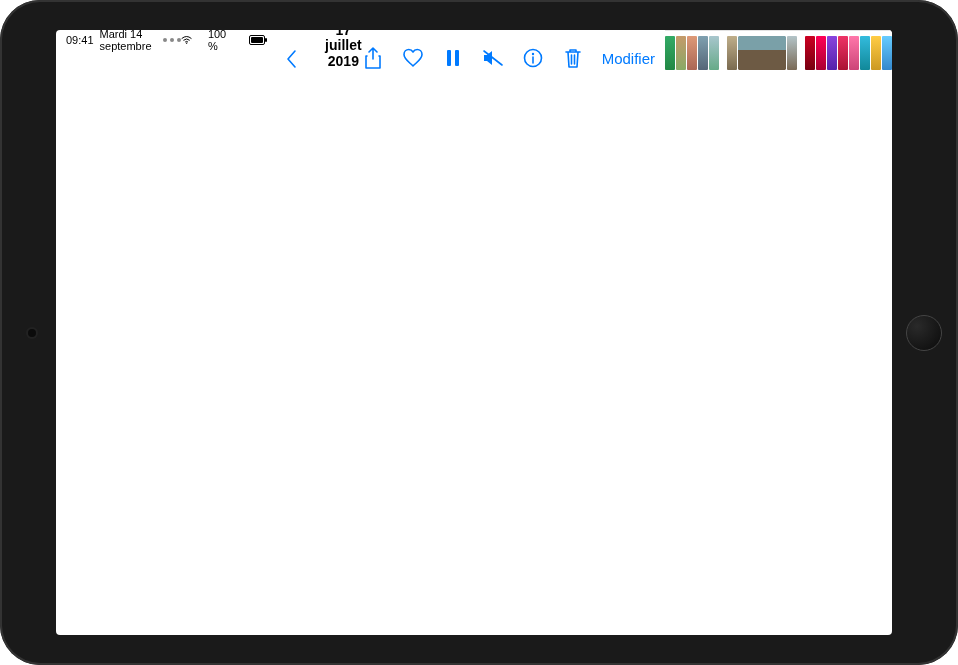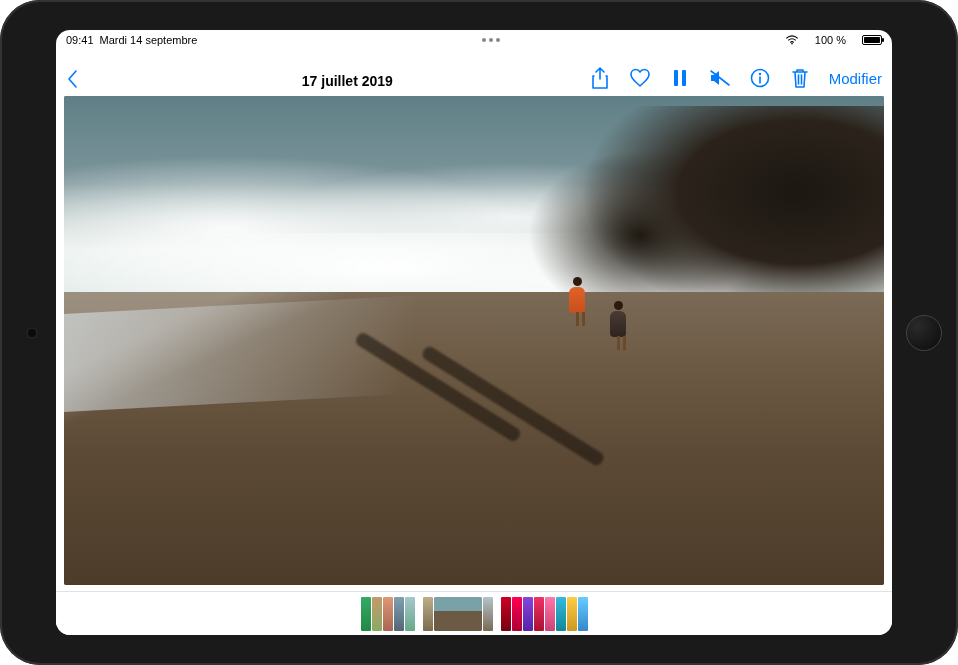--- a/index.html
+++ b/index.html
@@ -21,23 +21,23 @@
     position: absolute; right: 16px; top: 50%; transform: translateY(-50%);
     width: 36px; height: 36px; border-radius: 50%;
     background: radial-gradient(circle at 30% 30%, #2a2a2a, #0a0a0a);
     border: 1px solid #444;
   }
 
   .screen {
     position: absolute;
     left: 56px; right: 66px; top: 30px; bottom: 30px;
     background: #fff;
-    border-radius: 14px;
+    border-radius: 4px;
     overflow: hidden;
-    display: flex; flex-direction: column;
+    display: flex; 
   }
 
   
   .statusbar {
     height: 20px;
     display: flex; align-items: center;
     padding: 0 10px;
     font-size: 11px; font-weight: 500;
     color: #000;
   }

